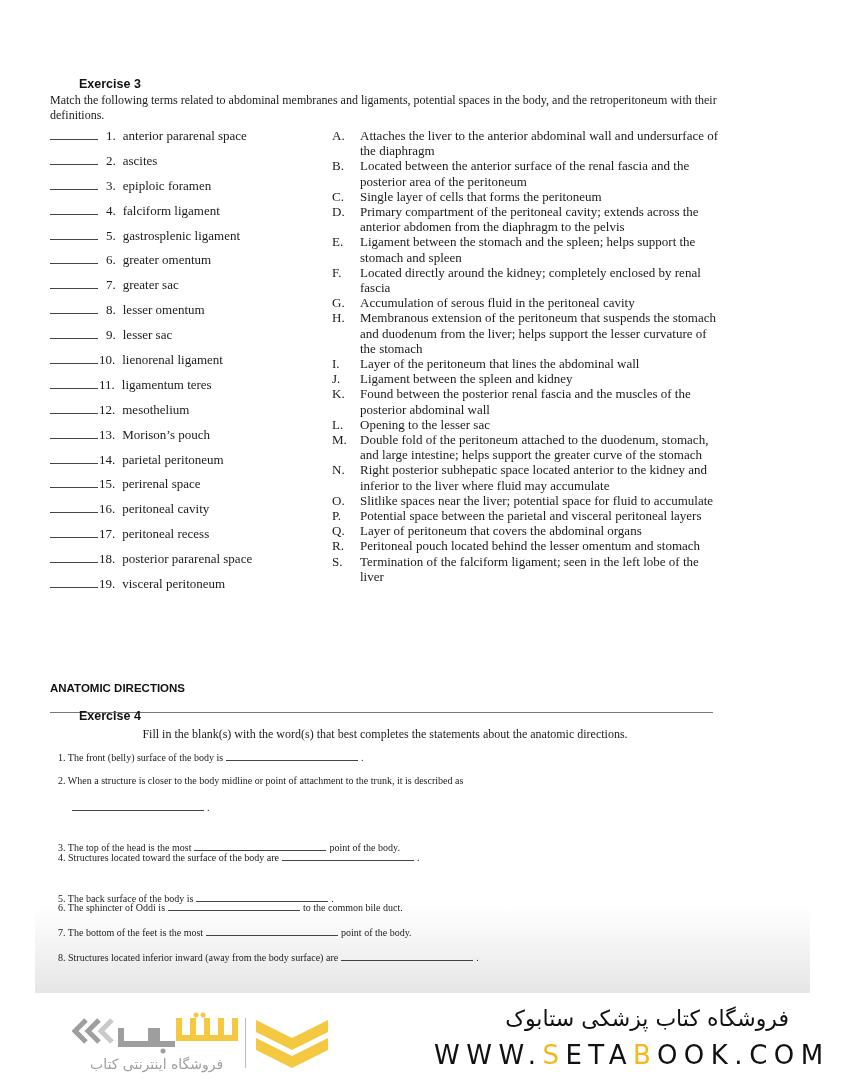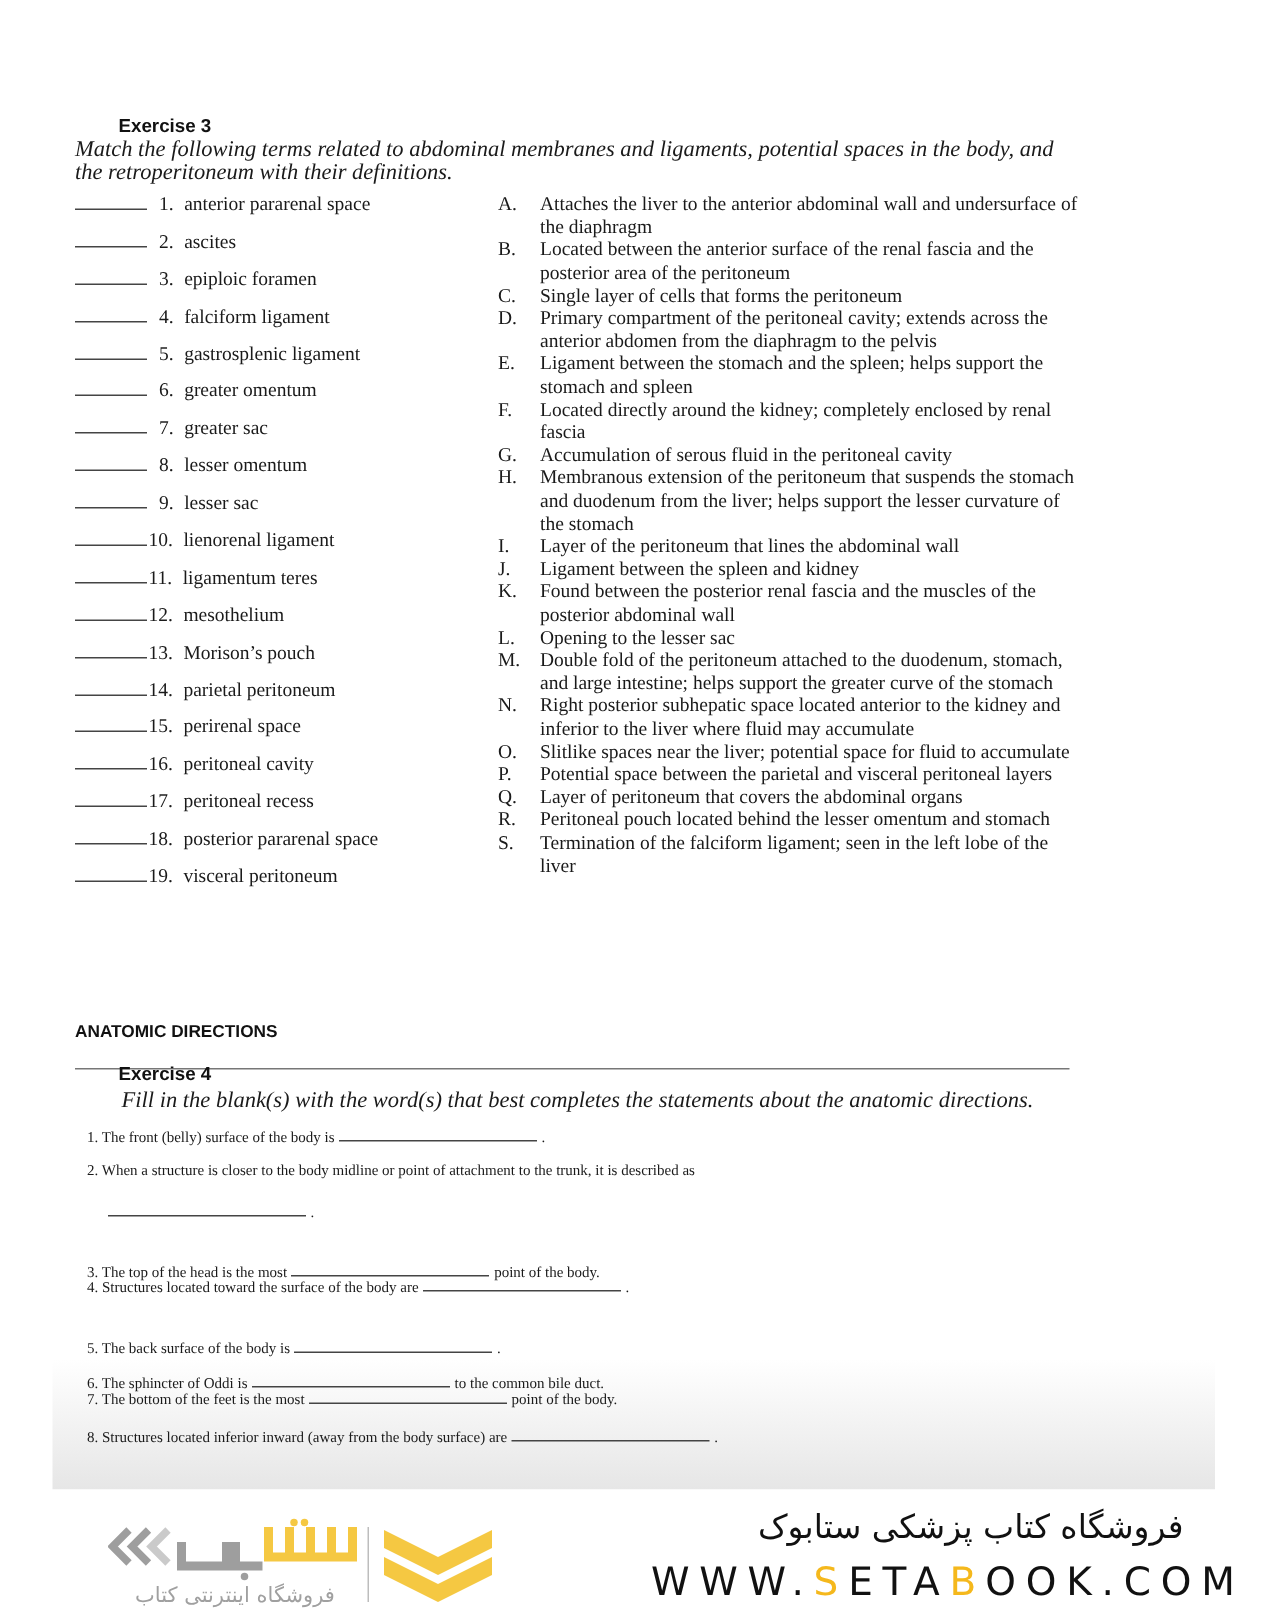--- a/index.html
+++ b/index.html
@@ -10,21 +10,21 @@
   }
   .page-shade {
     position:absolute; left:35px; top:600px; width:775px; height:393px;
     background:linear-gradient(to bottom, rgba(255,255,255,0) 0%, rgba(255,255,255,0) 78%, #e6e6e6 100%);
   }
   .ex-title {
     position:absolute; left:50px; font-weight:bold; font-size:12.5px;
     font-family:"Liberation Sans", "DejaVu Sans", sans-serif; color:#111;margin-left:29px;
   }
   .instructions {
-    position:absolute; left:50px; width:670px; font-style:italic; font-size:15px; line-height:15px;
+    position:absolute; left:50px; width:670px; font-size:12px; line-height:15px;
   }
   .terms { position:absolute; left:50px; top:128px; width:270px; }
   .term {
     height:24.9px; display:flex; align-items:baseline; font-size:13px; white-space:nowrap;
   }
   .term .blank { display:inline-block; border-bottom:1px solid #444; height:10px; }
   .term .blank.w1 { width:48px; margin-right:8px; }
   .term .blank.w2 { width:48px; margin-right:1px; }
   .term .num { display:inline-block; }
   .term .label { margin-left:7px; }
@@ -248,21 +248,21 @@
 <div class="ex-title" style="top:709px;">Exercise 4</div>
 <div class="instructions" style="top:727px;text-align:center;">Fill in the blank(s) with the word(s) that best completes the statements about the anatomic directions.</div>
 
 <div class="fills">
   <div class="fill" style="top:0px;"><span>1.</span> <span>The front (belly) surface of the body is</span><span class="b"></span><span>.</span></div>
   <div class="fill" style="top:25px;"><span>2.</span> <span>When a structure is closer to the body midline or point of attachment to the trunk, it is described as</span></div>
   <div class="fill" style="top:50px; left:14px;"><span class="b" style="margin-left:0"></span><span>.</span></div>
   <div class="fill" style="top:75px;margin-top:15px;"><span>3.</span> <span>The top of the head is the most</span><span class="b"></span><span>point of the body.</span></div>
   <div class="fill" style="top:100px;"><span>4.</span> <span>Structures located toward the surface of the body are</span><span class="b"></span><span>.</span></div>
   <div class="fill" style="top:125px;margin-top:16px;"><span>5.</span> <span>The back surface of the body is</span><span class="b"></span><span>.</span></div>
-  <div class="fill" style="top:164px;"><span>6.</span> <span>The sphincter of Oddi is</span><span class="b"></span><span>to the common bile duct.</span></div>
+  <div class="fill" style="top:150px;"><span>6.</span> <span>The sphincter of Oddi is</span><span class="b"></span><span>to the common bile duct.</span></div>
   <div class="fill" style="top:175px;"><span>7.</span> <span>The bottom of the feet is the most</span><span class="b"></span><span>point of the body.</span></div>
   <div class="fill" style="top:200px;"><span>8.</span> <span>Structures located inferior inward (away from the body surface) are</span><span class="b"></span><span>.</span></div>
 </div>
 
 <div class="footer"></div>
 
 <svg class="logo-arrows" width="44" height="26" viewBox="0 0 44 26">
   <polyline points="14,2 3,13 14,24" fill="none" stroke="#9e9e9e" stroke-width="5"></polyline>
   <polyline points="27,2 16,13 27,24" fill="none" stroke="#9e9e9e" stroke-width="5"></polyline>
   <polyline points="40,2 29,13 40,24" fill="none" stroke="#9e9e9e" stroke-width="5" opacity="0.55"></polyline>

